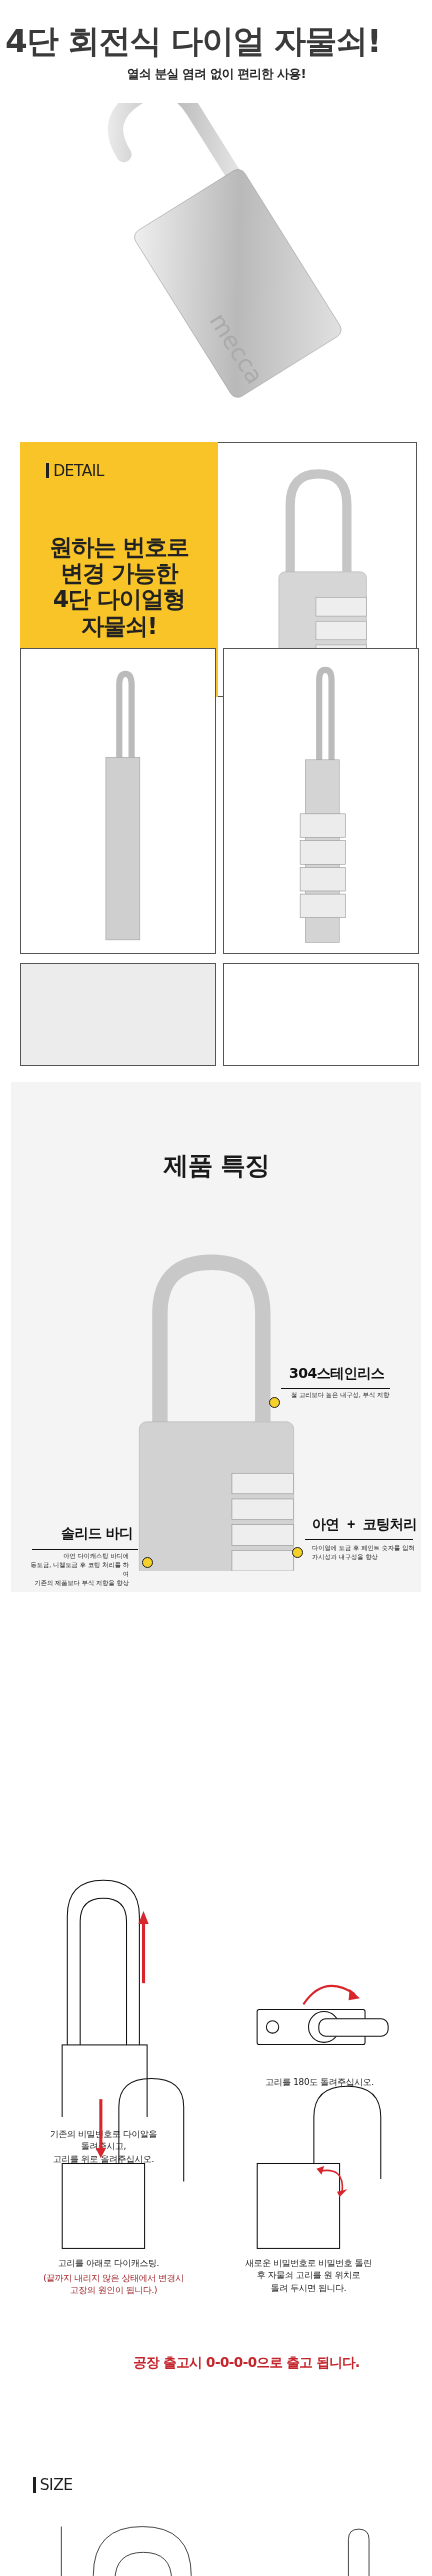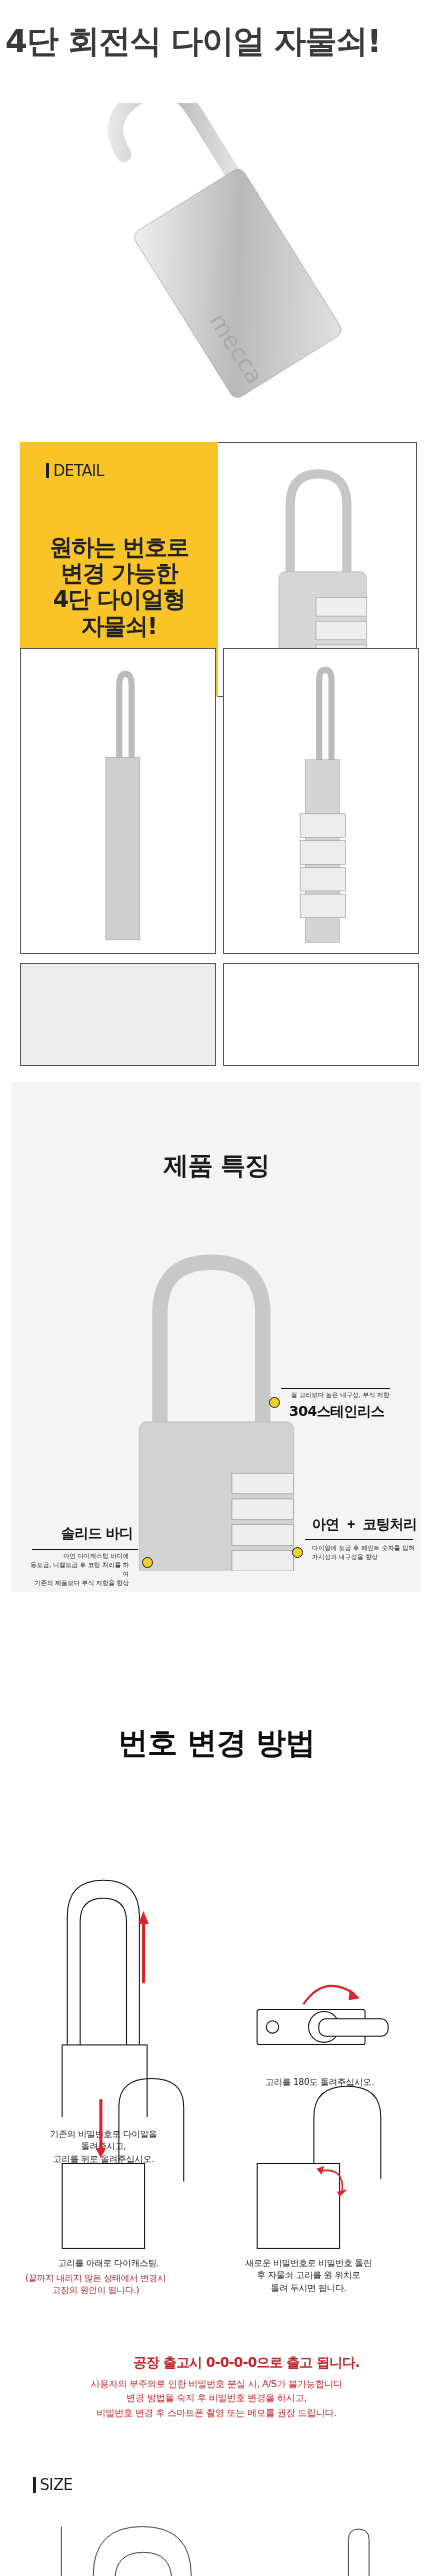--- a/index.html
+++ b/index.html
@@ -39,20 +39,21 @@
   .factory-note { left: 0; width: 433px; top: 2377px; font-size: 9.3px; color: #c4242b; line-height: 1.55; text-align: center; letter-spacing: -0.3px; }
 
   svg text { font-family: "DejaVu Sans", sans-serif; }
 </style>
 </head>
 <body>
 
 <div class="page">
 
   <div class="abs hero-title">4단 회전식 다이얼 자물쇠!</div>
+  <div class="abs hero-sub">열쇠 분실 염려 없이 편리한 사용!</div>
 
   <svg class="abs hero-art" viewBox="0 0 660 620">
     <defs>
       <linearGradient id="steel" x1="0" y1="0" x2="1" y2="1">
         <stop offset="0" stop-color="#f0f0f0"></stop>
           <stop offset="0.5" stop-color="#b9b9b9"></stop>
           <stop offset="1" stop-color="#e2e2e2"></stop>
       </linearGradient>
     </defs>
     <g transform="rotate(-32 330 330)">
@@ -115,21 +116,21 @@
     <path d="M60 360 V120 q0 -100 100 -100 q100 0 100 100 V330" fill="none" stroke="#c8c8c8" stroke-width="30"></path>
     <rect x="20" y="330" width="300" height="300" rx="14" fill="#d2d2d2" stroke="#aaa"></rect>
     <g fill="#eee" stroke="#888">
       <rect x="200" y="430" width="120" height="40"></rect>
         <rect x="200" y="480" width="120" height="40"></rect>
       <rect x="200" y="530" width="120" height="40"></rect>
         <rect x="200" y="580" width="120" height="40"></rect>
     </g>
   </svg>
 
-  <div class="abs callout-title" style="left:289px;top:1365px;margin-top:38px;">304스테인리스</div>
+  <div class="abs callout-title" style="left:289px;top:1365px;">304스테인리스</div>
   <div class="abs callout-line" style="left:281px;top:1388px;width:109px;"></div>
   <div class="abs callout-desc" style="left:291px;top:1391px;">
     <div>철 고리보다 높은 내구성, 부식 저항</div>
   </div>
   <div class="abs dot" style="left:269px;top:1397px;"></div>
 
   <div class="abs callout-title" style="left:312px;top:1516px;font-family:Liberation Mono, monospace;">아연 + 코팅처리</div>
   <div class="abs callout-line" style="left:305px;top:1539px;width:108px;"></div>
   <div class="abs callout-desc" style="left:312px;top:1544px;">
     <div>다이얼에 도금 후 페인트 숫자를 입혀</div>
@@ -139,21 +140,20 @@
 
   <div class="abs callout-title" style="left:61px;top:1525px;">솔리드 바디</div>
   <div class="abs callout-line" style="left:32px;top:1549px;width:106px;"></div>
   <div class="abs callout-desc" style="left:29px;top:1552px;width:100px;text-align:right;">
     <div>아연 다이캐스팅 바디에</div>
     <div>동도금, 니켈도금 후 코팅 처리를 하여</div>
     <div>기존의 제품보다 부식 저항을 향상</div>
   </div>
   <div class="abs dot" style="left:142px;top:1557px;"></div>
 
-  <div class="abs howto-title">번호 변경 방법</div>
 
   <svg class="abs" style="left:57px;top:1875px;width:103px;height:242px;" viewBox="0 0 200 470">
     <path d="M20 330 V80 q0 -70 70 -70 q70 0 70 70 V330" fill="none" stroke="#111" stroke-width="2"></path>
     <path d="M45 330 V90 q0 -45 45 -45 q45 0 45 45 V330" fill="none" stroke="#111" stroke-width="2"></path>
     <rect x="10" y="330" width="165" height="290" fill="#fff" stroke="#111" stroke-width="2"></rect>
     <line x1="168" y1="210" x2="168" y2="90" stroke="#d8262c" stroke-width="6"></line>
     <polygon points="158,95 168,70 178,95" fill="#d8262c"></polygon>
   </svg>
   <div class="abs step-cap" style="left:26px;top:2128px;width:155px;">
     <div>기존의 비밀번호로 다이알을</div>
@@ -175,44 +175,39 @@
 
   <svg class="abs" style="left:57px;top:2076px;width:134px;height:175px;" viewBox="0 0 260 340">
     <path d="M120 170 V60 q0 -55 63 -55 q63 0 63 55 V205" fill="none" stroke="#111" stroke-width="2"></path>
     <rect x="10" y="170" width="160" height="165" fill="#fff" stroke="#111" stroke-width="2"></rect>
     <line x1="85" y1="45" x2="85" y2="145" stroke="#d8262c" stroke-width="6"></line>
     <polygon points="75,140 85,160 95,140" fill="#d8262c"></polygon>
   </svg>
   <div class="abs step-cap" style="left:31px;top:2257px;width:155px;">
     <div>고리를 아래로 다이캐스팅.</div>
   </div>
-  <div class="abs step-warn" style="left:8px;top:2272px;width:175px;">
+  <div class="abs step-warn" style="left:26px;top:2272px;width:175px;">
     <div>(끝까지 내리지 않은 상태에서 변경시</div>
     <div>고장의 원인이 됩니다.)</div>
   </div>
 
   <svg class="abs" style="left:252px;top:2076px;width:134px;height:175px;" viewBox="0 0 260 340">
     <path d="M120 170 V80 q0 -60 65 -60 q65 0 65 60 V200" fill="none" stroke="#111" stroke-width="2"></path>
     <rect x="10" y="170" width="160" height="165" fill="#fff" stroke="#111" stroke-width="2"></rect>
     <path d="M130 185 q50 -10 45 40" fill="none" stroke="#d8262c" stroke-width="3"></path>
     <polygon points="125,180 140,175 135,192" fill="#d8262c"></polygon>
     <polygon points="165,225 185,220 170,235" fill="#d8262c"></polygon>
   </svg>
   <div class="abs step-cap" style="left:216px;top:2257px;width:185px;">
     <div>새로운 비밀번호로 비밀번호 돌린</div>
     <div>후 자물쇠 고리를 원 위치로</div>
     <div>돌려 두시면 됩니다.</div>
   </div>
 
   <div class="abs factory-title">공장 출고시 0-0-0-0으로 출고 됩니다.</div>
-  <div class="abs factory-note">
-    <div>사용자의 부주의로 인한 비밀번호 분실 시, A/S가 불가능합니다</div>
-    <div>변경 방법을 숙지 후 비밀번호 변경을 하시고,</div>
-    <div>비밀번호 변경 후 스마트폰 촬영 또는 메모를 권장 드립니다.</div>
-  </div>
 
   <div class="abs section-tag" style="left:19.6px;top:2476px;">
     <span class="bar"></span>
     <span>SIZE</span>
   </div>
   <svg class="abs" style="left:20.6px;top:2524px;width:392px;height:335px;" viewBox="0 0 760 650">
     <g fill="none" stroke="#111" stroke-width="1.5">
       <path d="M140 310 V100 q0 -95 95 -95 q95 0 95 95 V295"></path>
       <path d="M182 310 V110 q0 -55 55 -55 q55 0 55 55 V295"></path>
       <rect x="122" y="310" width="290" height="410"></rect>

